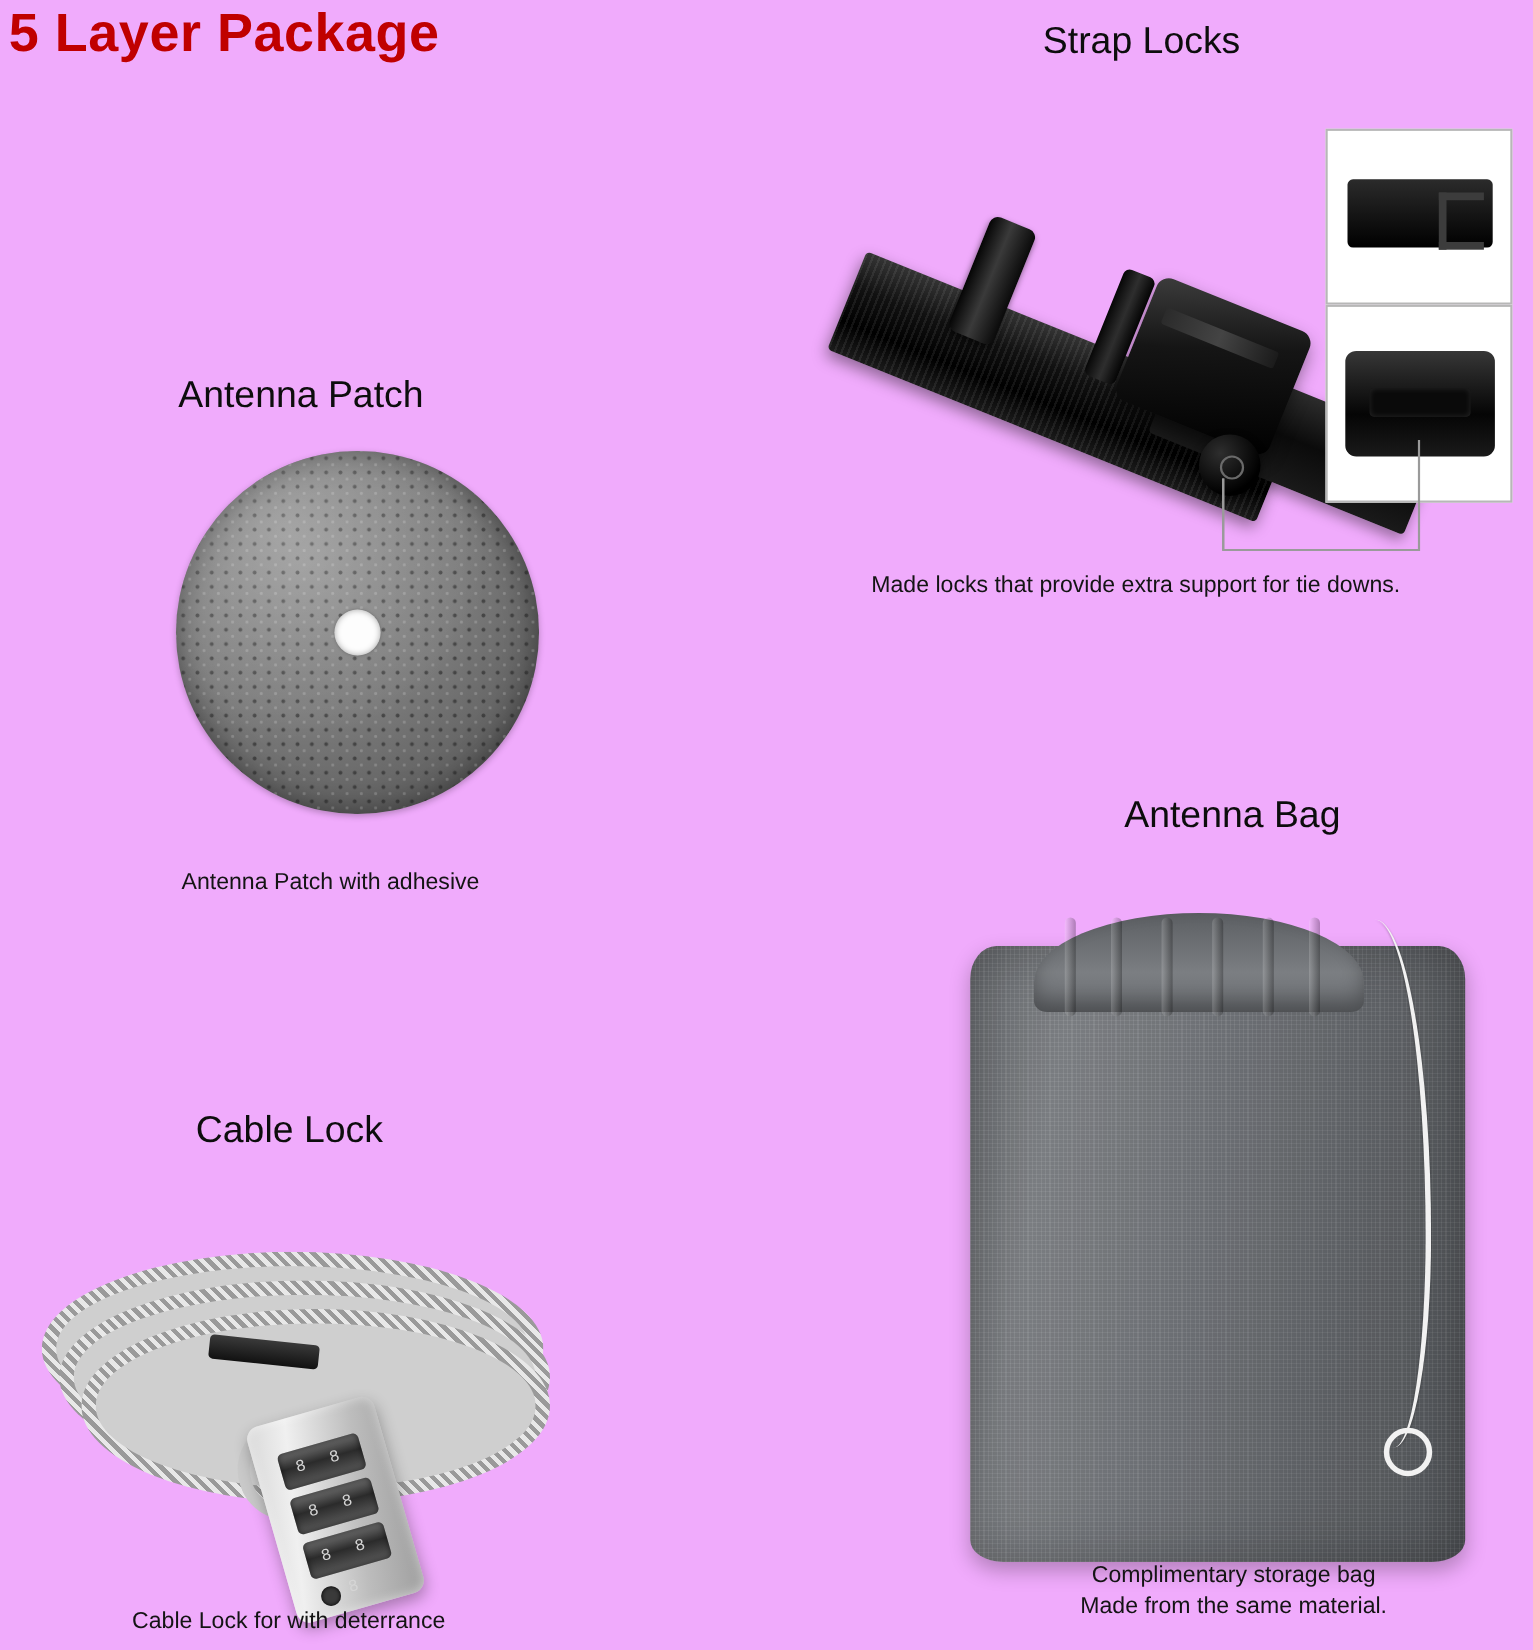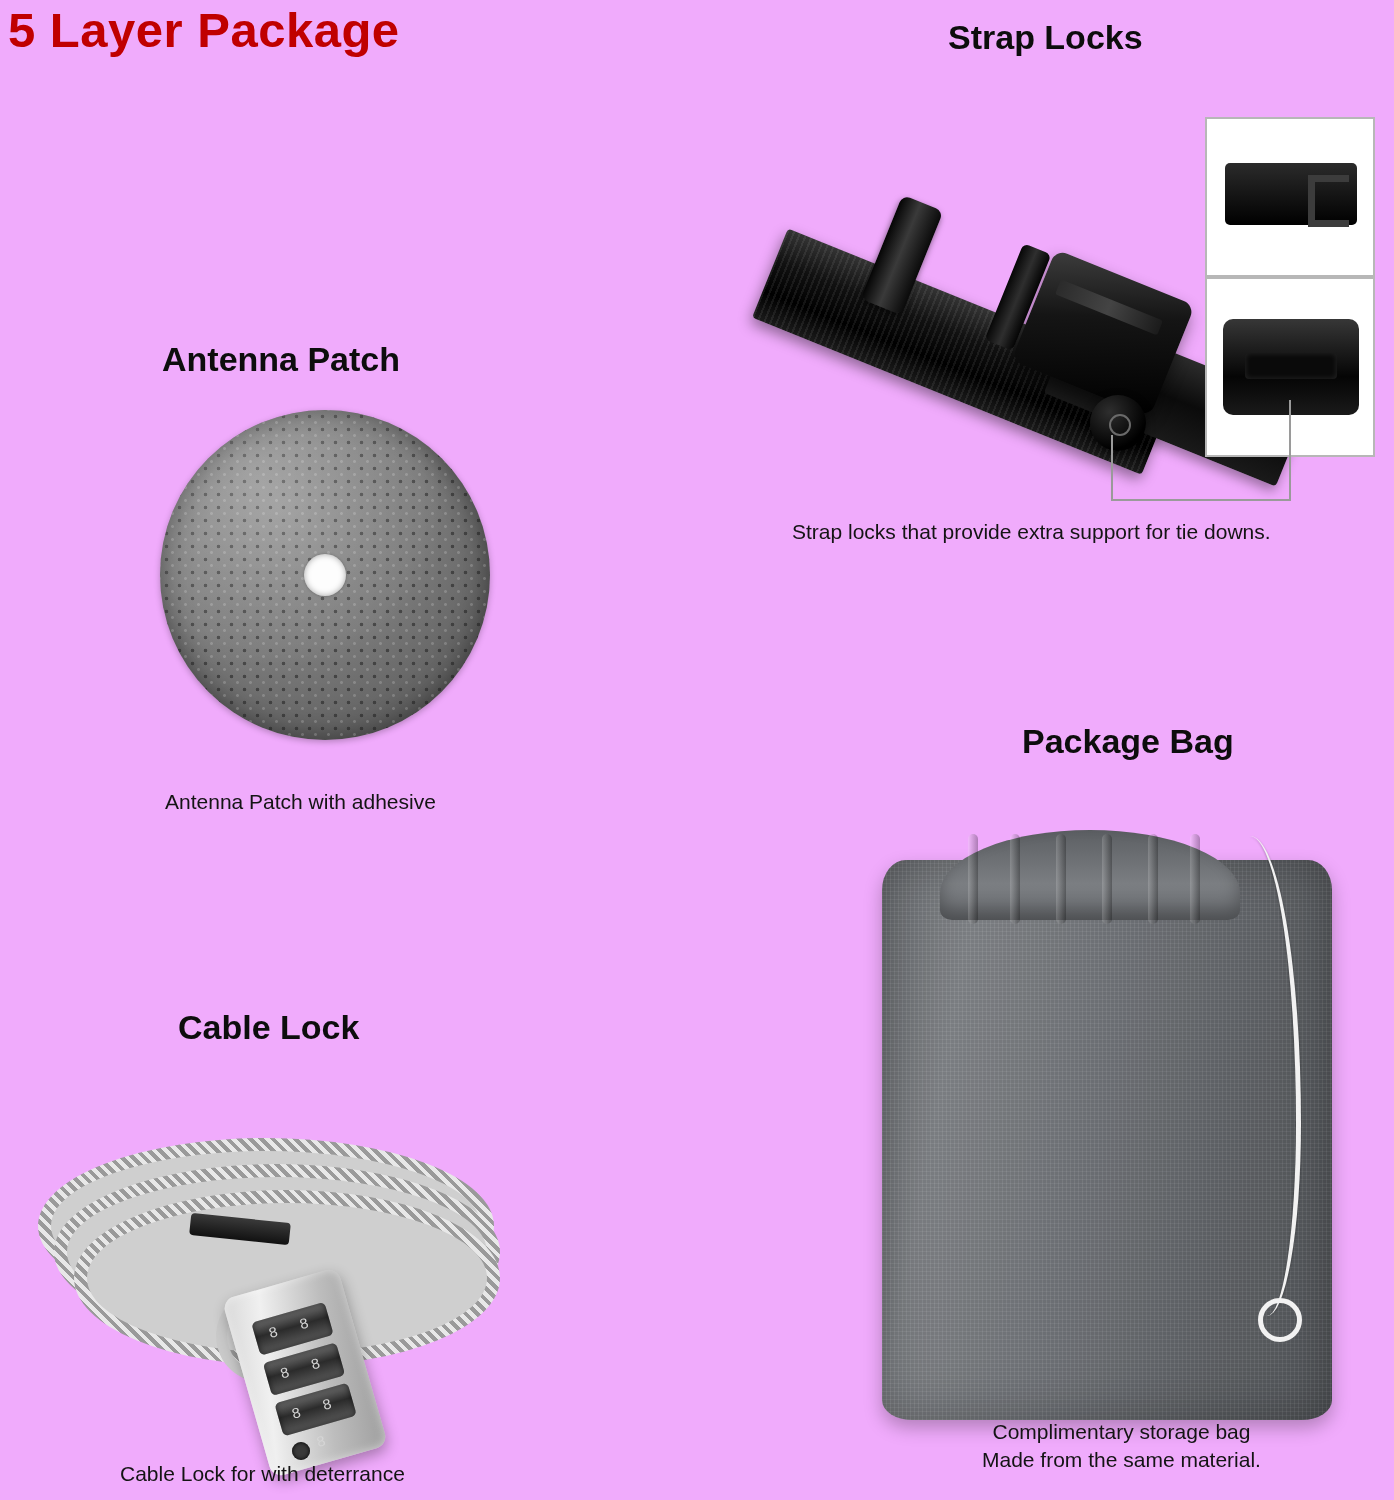--- a/index.html
+++ b/index.html
@@ -26,21 +26,21 @@
     top: 2px;
     font-size: 49px;
     font-weight: bold;
     color: #c00000;
     letter-spacing: 0.5px;
     white-space: nowrap;
   }
   .sec-title {
     position: absolute;
     font-size: 34px;
-    font-weight: bold;
+    font-weight: normal;
     color: #0d0d0d;
     white-space: nowrap;
   }
   .caption {
     position: absolute;
     font-size: 21px;
     color: #141414;
     line-height: 28px;
     white-space: pre-line;
   }
@@ -413,35 +413,35 @@
     <div class="inset-box inset-bot">
       <div class="mini-buckle-b"></div>
     </div>
   </div>
 
   <svg class="leader-lines" viewBox="0 0 620 120">
     <path d="M352 35 L352 100 L530 100 L530 0" stroke="#9a9a9a" stroke-width="2" fill="none"></path>
     <path d="M352 35 L352 100 L352 100" stroke="#9a9a9a" stroke-width="2" fill="none"></path>
   </svg>
 
-  <div class="caption" style="left:792px; top:518px;">Strap locks that provide extra support for tie downs.</div>
+  <div class="caption" style="left:792px; top:518px;">Made locks that provide extra support for tie downs.</div>
 
   <div class="sec-title" style="left:162px; top:340px;">Antenna Patch</div>
 
   <div class="patch-wrap">
     <div class="patch-disc">
       <div class="patch-texture"></div>
       <div class="patch-sheen"></div>
     </div>
     <div class="patch-hole"></div>
   </div>
 
   <div class="caption" style="left:165px; top:788px;text-align:center;">Antenna Patch with adhesive</div>
 
-  <div class="sec-title" style="left:1022px; top:722px;">Package Bag</div>
+  <div class="sec-title" style="left:1022px; top:722px;">Antenna Bag</div>
 
   <div class="bag-wrap">
     <div class="bag-body">
       <div class="fabric"></div>
     </div>
     <div class="bag-neck"></div>
     <div class="gather" style="left:108px;"></div>
     <div class="gather" style="left:150px;"></div>
     <div class="gather" style="left:196px;"></div>
     <div class="gather" style="left:242px;"></div>

